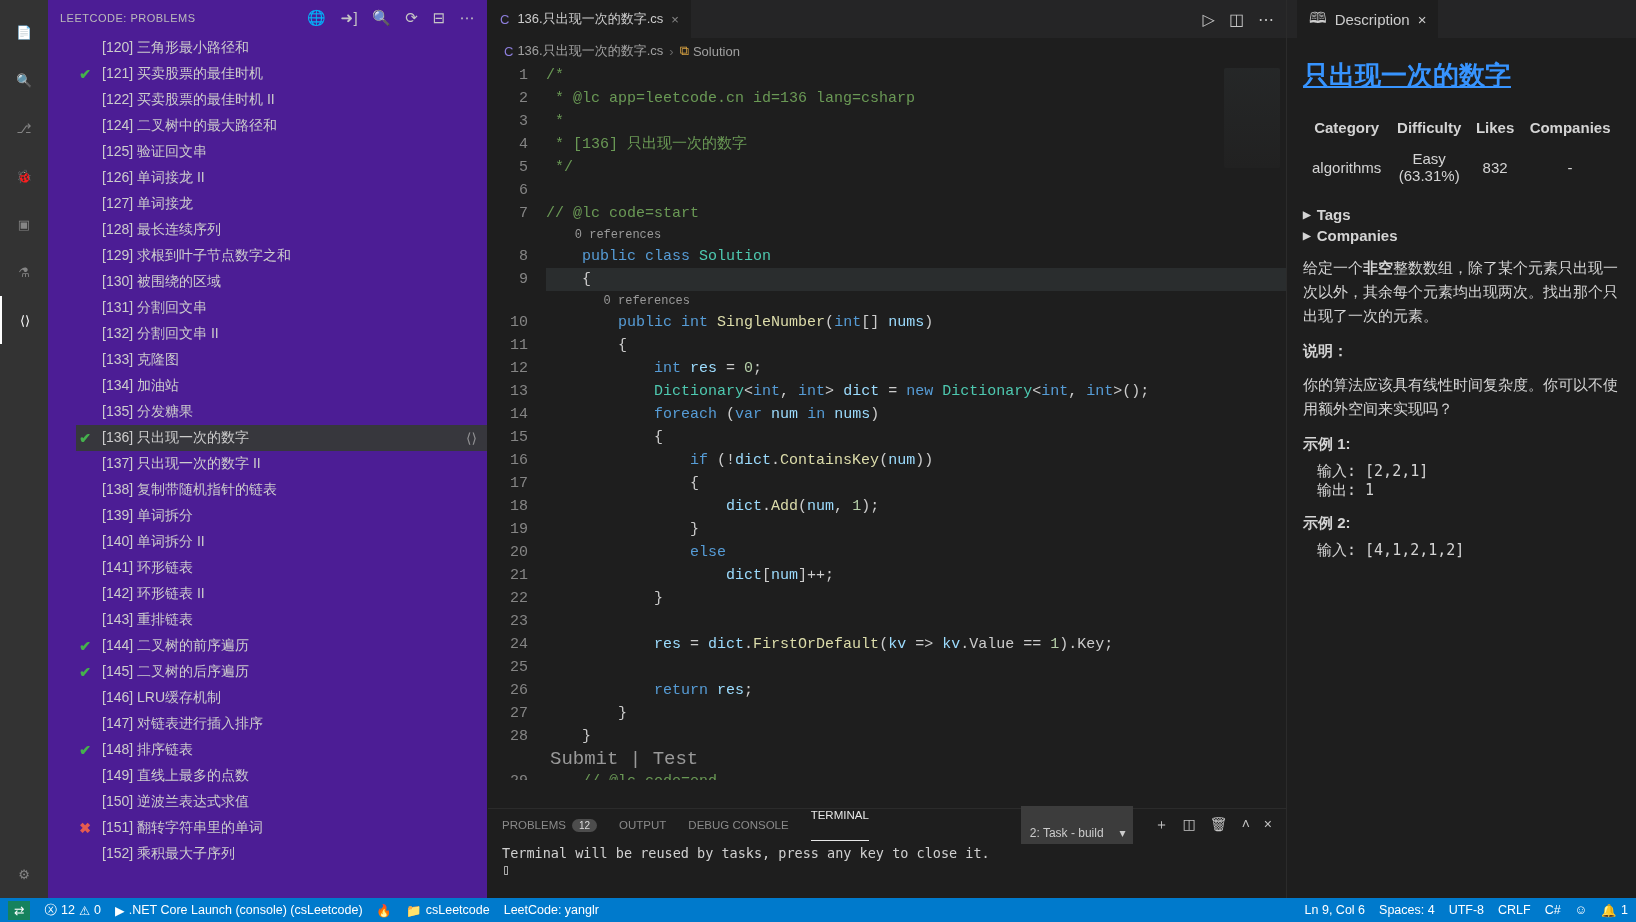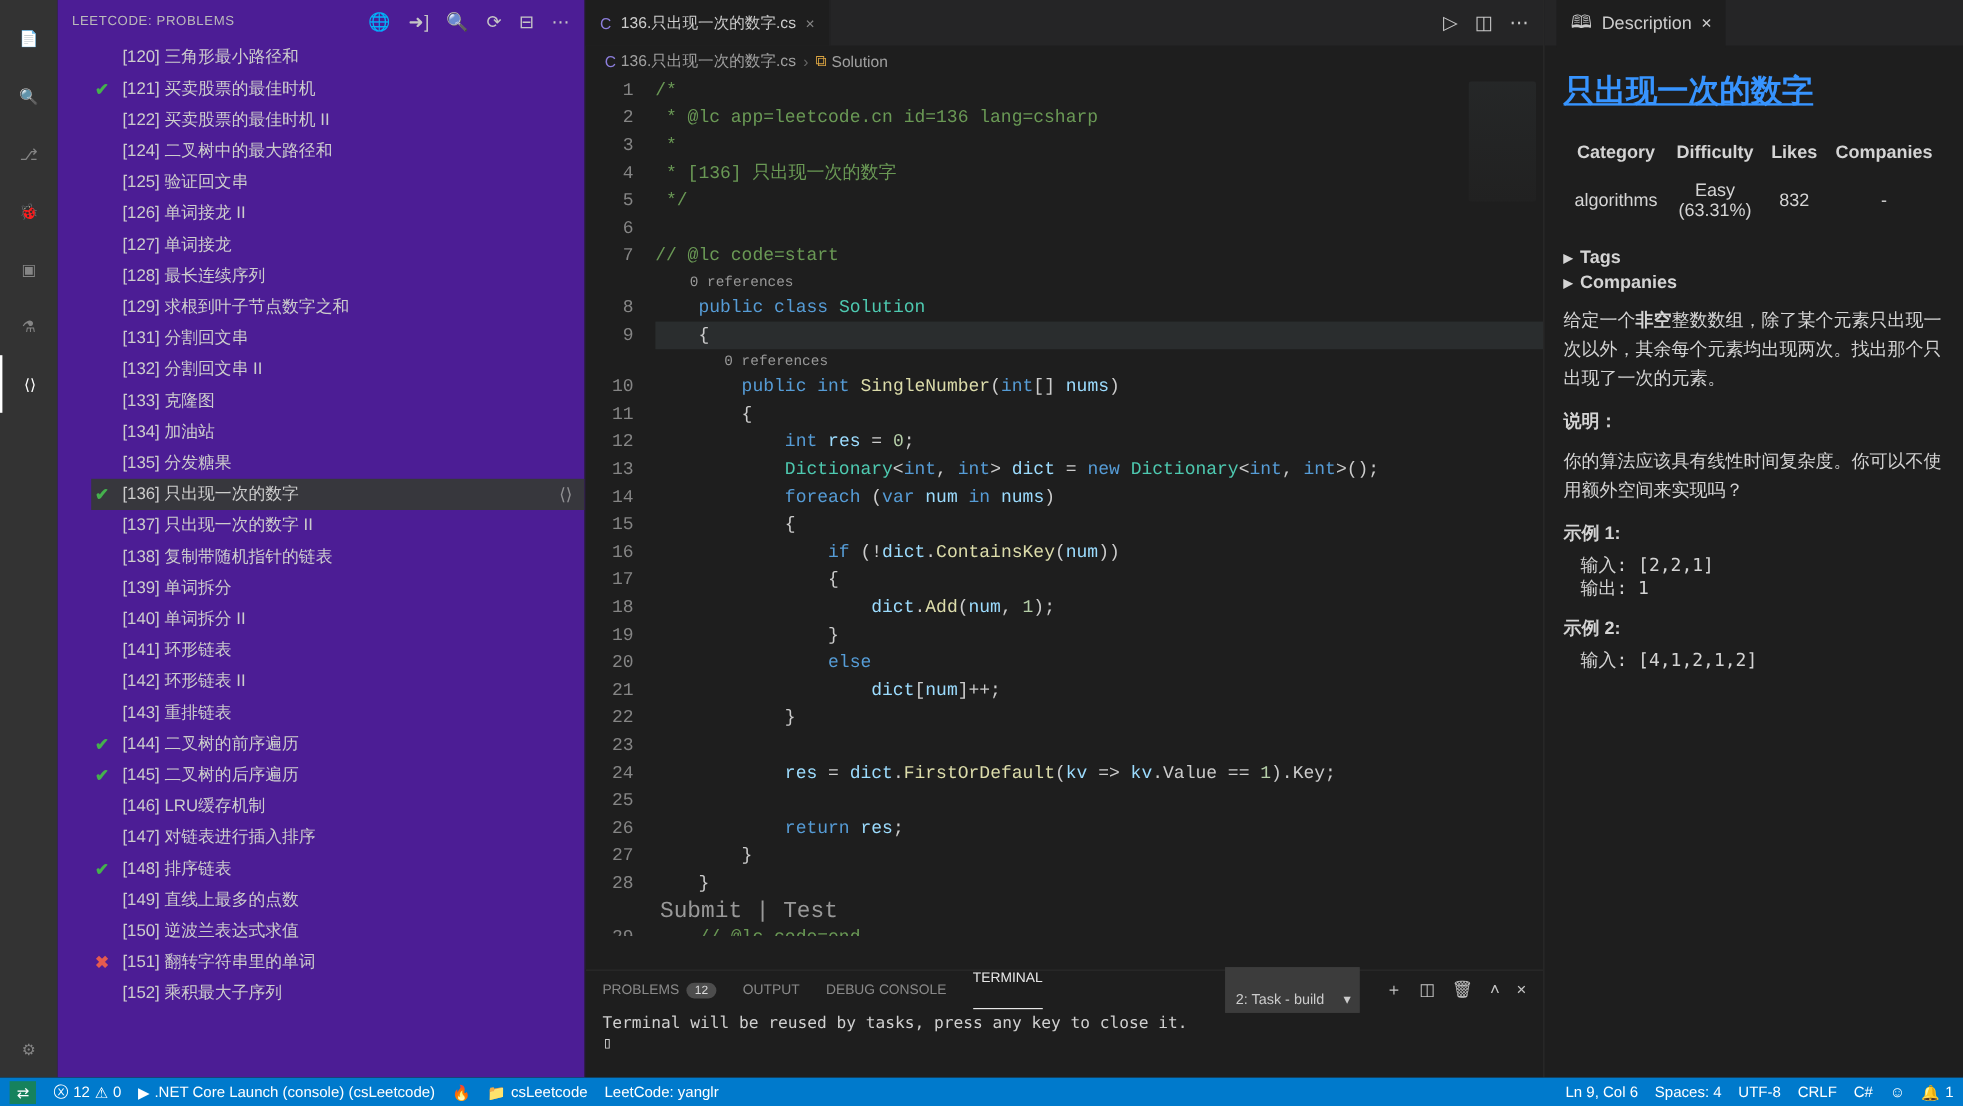--- a/index.html
+++ b/index.html
@@ -291,20 +291,24 @@
           <span class="status "></span>
           <span>[127] 单词接龙</span>
         </div>
         <div class="problem-row">
           <span class="status "></span>
           <span>[128] 最长连续序列</span>
         </div>
         <div class="problem-row">
           <span class="status "></span>
           <span>[129] 求根到叶子节点数字之和</span>
+        </div>
+        <div class="problem-row">
+          <span class="status "></span>
+          <span>[130] 被围绕的区域</span>
         </div>
         <div class="problem-row">
           <span class="status "></span>
           <span>[131] 分割回文串</span>
         </div>
         <div class="problem-row">
           <span class="status "></span>
           <span>[132] 分割回文串 II</span>
         </div>
         <div class="problem-row">

